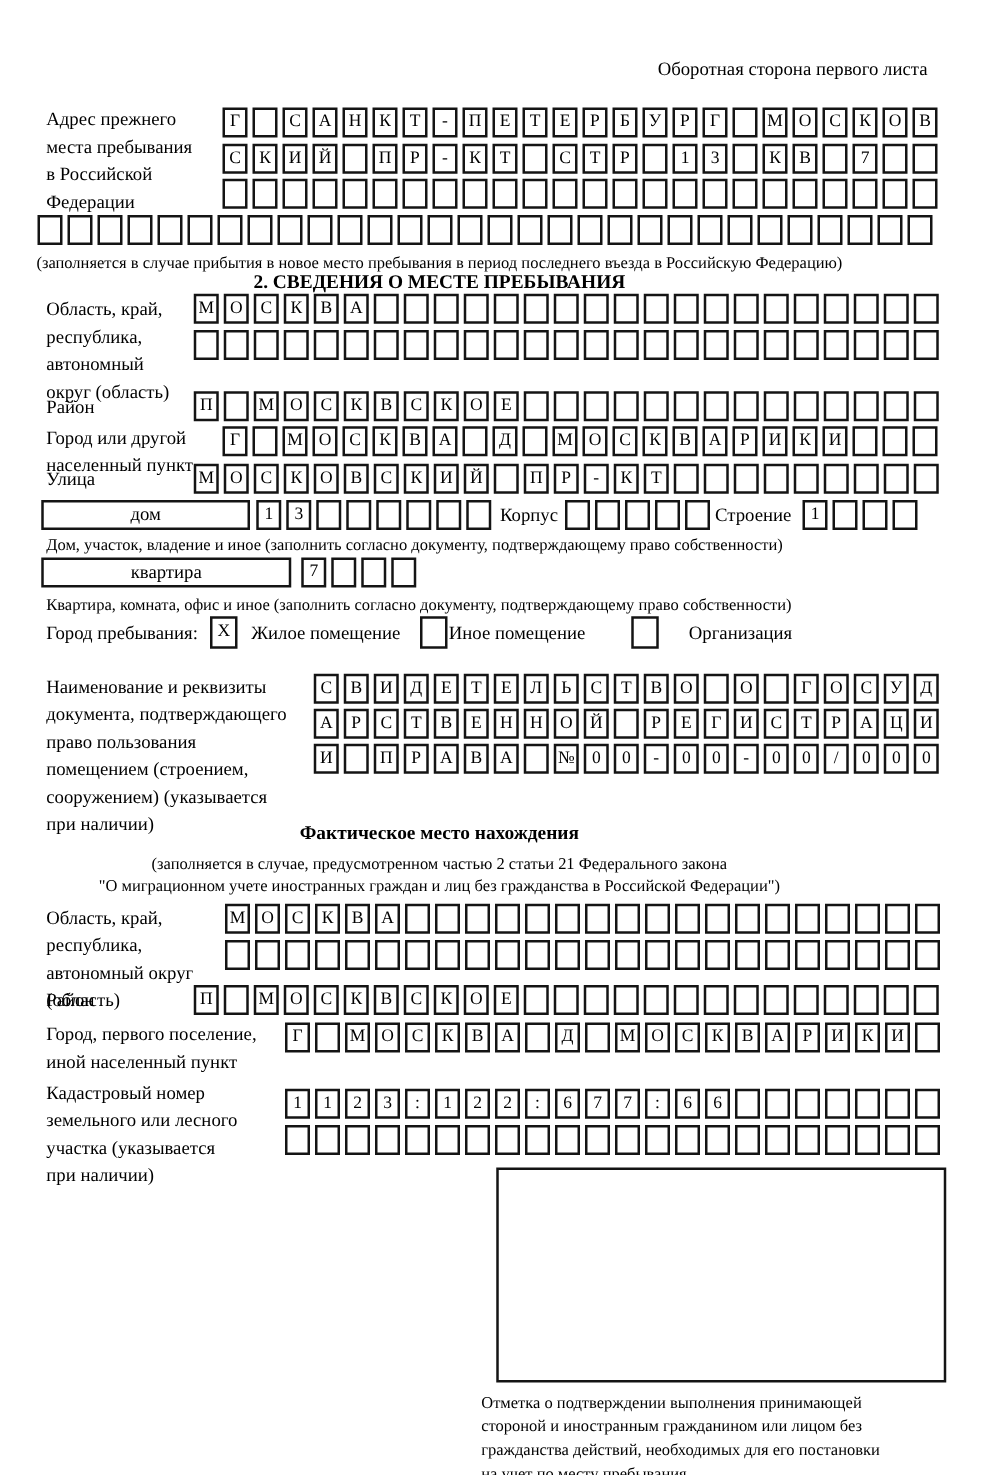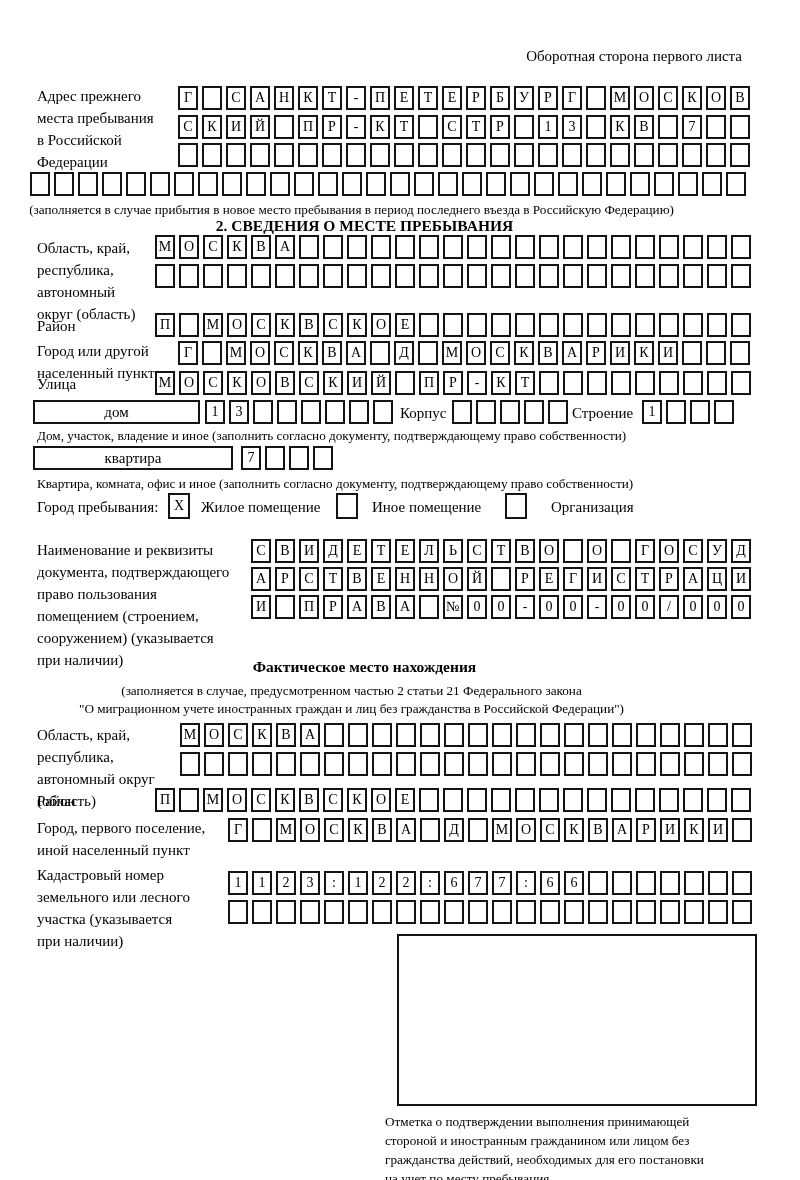--- a/index.html
+++ b/index.html
@@ -14,21 +14,21 @@
   .abs{position:absolute;}
   .label{
     font-size:15px;line-height:22px;
     white-space:pre-line;
   }
   .note{
     top:24px;right:58px;
     font-size:15px;
   }
   .heading{
-    font-weight:bold;font-size:15.5px;padding-left:13px;
+    font-weight:bold;font-size:15.5px;
   }
   .center{left:0;width:703px;text-align:center;}
   .caption{
     font-size:13.2px;line-height:18px;
     white-space:pre-line;
   }
   .boxrow{display:flex;gap:4px;}
   .cell{
     box-sizing:border-box;
     width:20px;height:24px;flex:none;
@@ -361,21 +361,21 @@
       <span class="cell"></span>
       <span class="cell"></span>
       <span class="cell"></span>
     </div>
   <div class="abs caption" style="left:37px;top:451px">Квартира, комната, офис и иное (заполнить согласно документу, подтверждающему право собственности)</div>
 
   <div class="abs label" style="left:37px;top:472px">Город пребывания:</div>
   <div class="abs checkcell" style="left:168px;top:469px">X</div>
   <div class="abs label" style="left:201px;top:472px">Жилое помещение</div>
   <div class="abs checkcell" style="left:336px;top:469px"></div>
-  <div class="abs label" style="left:372px;top:472px">Иное помещение</div>
+  <div class="abs label" style="left:359px;top:472px">Иное помещение</div>
   <div class="abs checkcell" style="left:505px;top:469px"></div>
   <div class="abs label" style="left:551px;top:472px">Организация</div>
 
   <div class="abs label" style="left:37px;top:515px">Наименование и реквизиты
 документа, подтверждающего
 право пользования
 помещением (строением,
 сооружением) (указывается
 при наличии)</div>
   <div class="abs boxrow" style="left:251px;top:515px">

